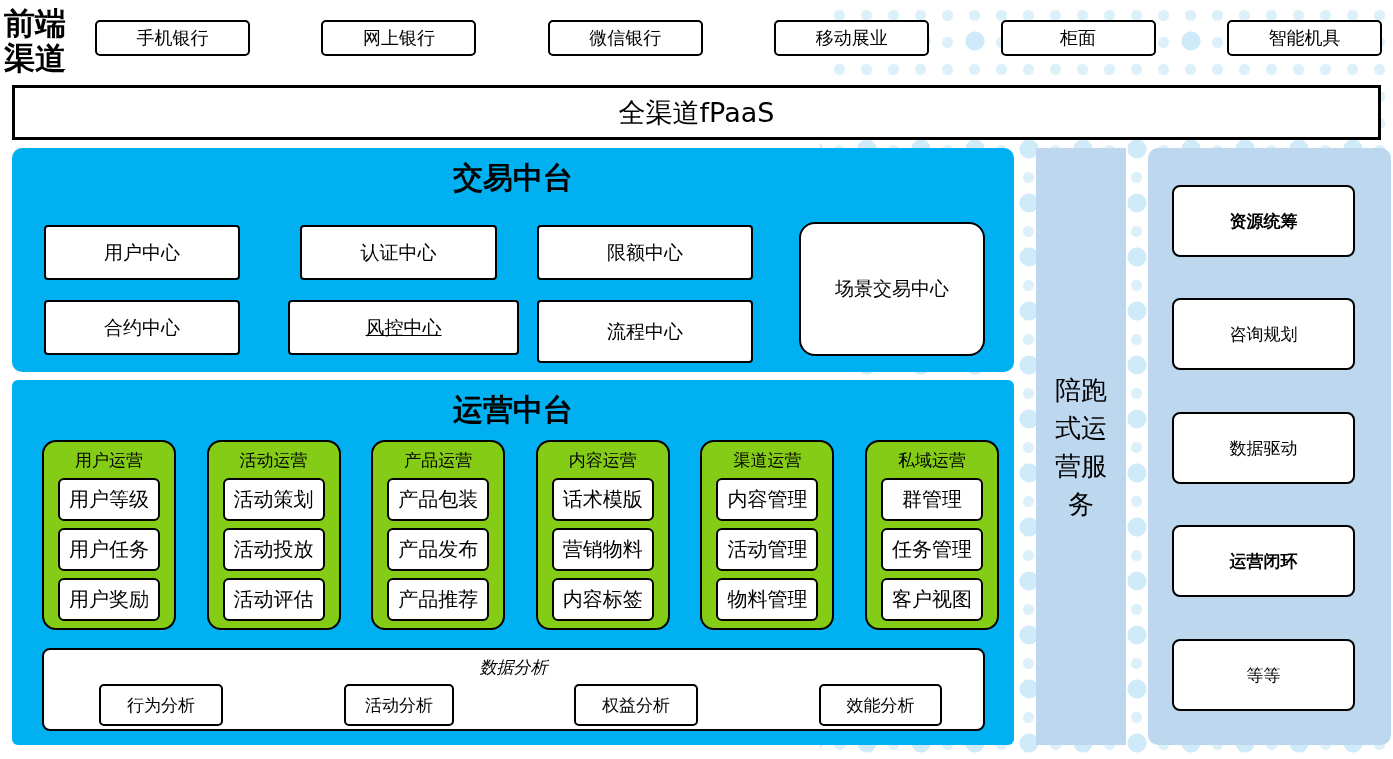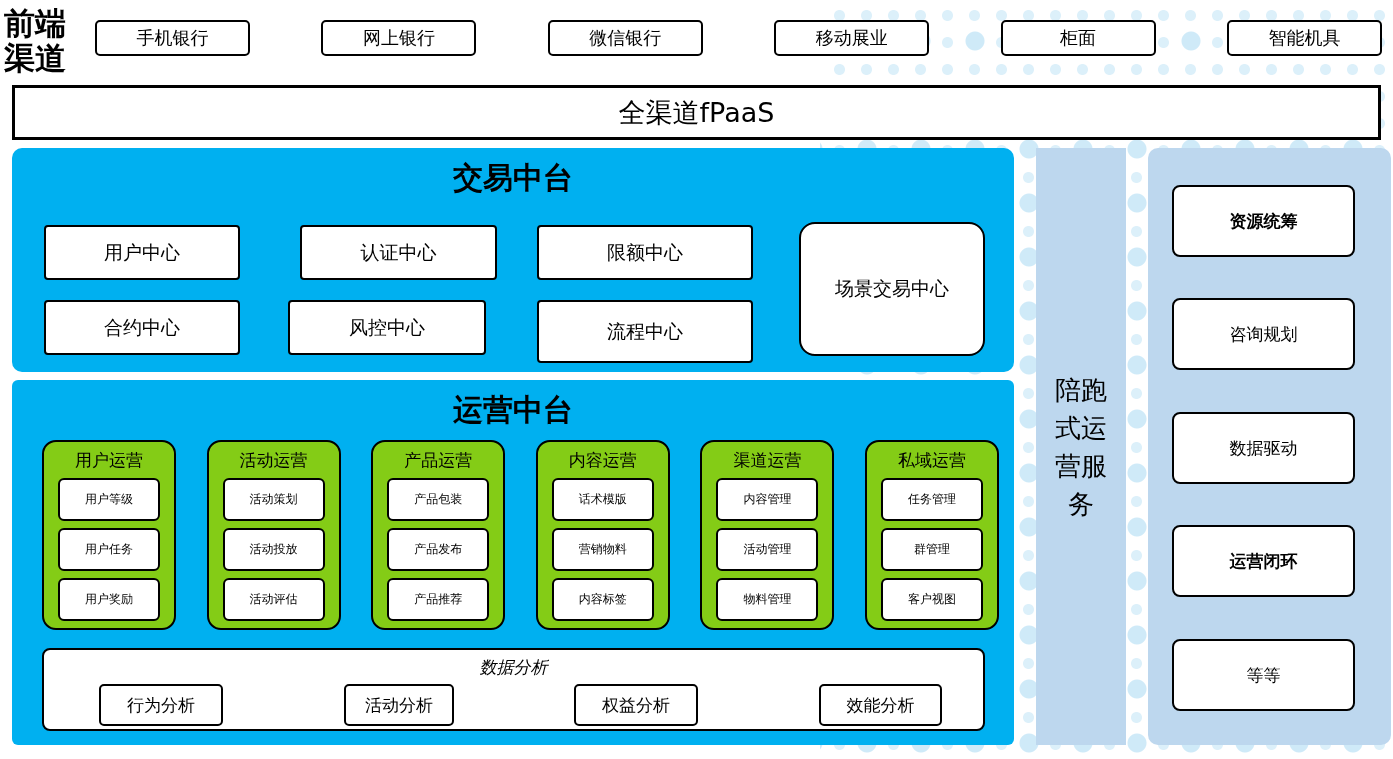--- a/index.html
+++ b/index.html
@@ -45,21 +45,21 @@
     display:flex; align-items:center; justify-content:center; font-size:19px; }
   .tallbox{ border-radius:16px; }
 
   
   .ops-cols{ position:absolute; left:30px; top:60px; width:957px; height:190px;
     display:flex; justify-content:space-between; }
   .ops-col{ width:134px; height:190px; background:#84cc16; border:2.5px solid #000;
     border-radius:14px; display:flex; flex-direction:column; align-items:stretch; }
   .ops-col-header{ text-align:center; font-size:17px; margin:7px 0 6px; }
   .ops-item{ height:44px; margin:0 14px 7px; background:#fff; border:2px solid #000;
-    border-radius:6px; display:flex; align-items:center; justify-content:center; font-size:12px; }
+    border-radius:6px; display:flex; align-items:center; justify-content:center; font-size:20px; }
 
   
   .analysis{ position:absolute; left:30px; top:268px; width:943px; height:83px;
     background:#fff; border:2.5px solid #000; border-radius:8px; }
   .analysis-title{ position:absolute; top:6px; left:0; width:100%; text-align:center; font-size:17px;font-style:italic; }
   .analysis-box{ position:absolute; top:34px; height:42px; background:#fff;
     border:2px solid #000; border-radius:5px; display:flex; align-items:center;
     justify-content:center; font-size:17px; }
   .ab1{ left:55px;  width:124px; }
   .ab2{ left:300px; width:110px; }
@@ -102,21 +102,21 @@
   </div>
 
   <div class="fpaas">全渠道fPaaS</div>
 
   <div class="panel-trade">
     <div class="panel-title serif-title">交易中台</div>
     <div class="wbox" style="left:32px;top:77px;width:196px;height:55px;">用户中心</div>
     <div class="wbox" style="left:276px;top:77px;width:197px;height:55px;margin-left:12px;">认证中心</div>
     <div class="wbox" style="left:525px;top:77px;width:216px;height:55px;">限额中心</div>
     <div class="wbox" style="left:32px;top:152px;width:196px;height:55px;">合约中心</div>
-    <div class="wbox" style="left:276px;top:152px;width:198px;height:55px;">风控中心</div>
+    <div class="wbox" style="left:276px;top:152px;width:231px;height:55px;text-decoration:underline;">风控中心</div>
     <div class="wbox" style="left:525px;top:152px;width:216px;height:63px;">流程中心</div>
     <div class="wbox tallbox" style="left:787px;top:74px;width:186px;height:134px;">场景交易中心</div>
   </div>
 
   <div class="panel-ops">
     <div class="panel-title serif-title">运营中台</div>
 
     <div class="ops-cols">
       <div class="ops-col">
         <div class="ops-col-header">用户运营</div>
@@ -143,22 +143,22 @@
         <div class="ops-item">内容标签</div>
       </div>
       <div class="ops-col">
         <div class="ops-col-header">渠道运营</div>
         <div class="ops-item">内容管理</div>
         <div class="ops-item">活动管理</div>
         <div class="ops-item">物料管理</div>
       </div>
       <div class="ops-col">
         <div class="ops-col-header">私域运营</div>
+        <div class="ops-item">群管理</div>
         <div class="ops-item">任务管理</div>
-        <div class="ops-item">群管理</div>
         <div class="ops-item">客户视图</div>
       </div>
     </div>
 
     <div class="analysis">
       <div class="analysis-title">数据分析</div>
       <div class="analysis-box ab1">行为分析</div>
       <div class="analysis-box ab2">活动分析</div>
       <div class="analysis-box ab3">权益分析</div>
       <div class="analysis-box ab4">效能分析</div>

